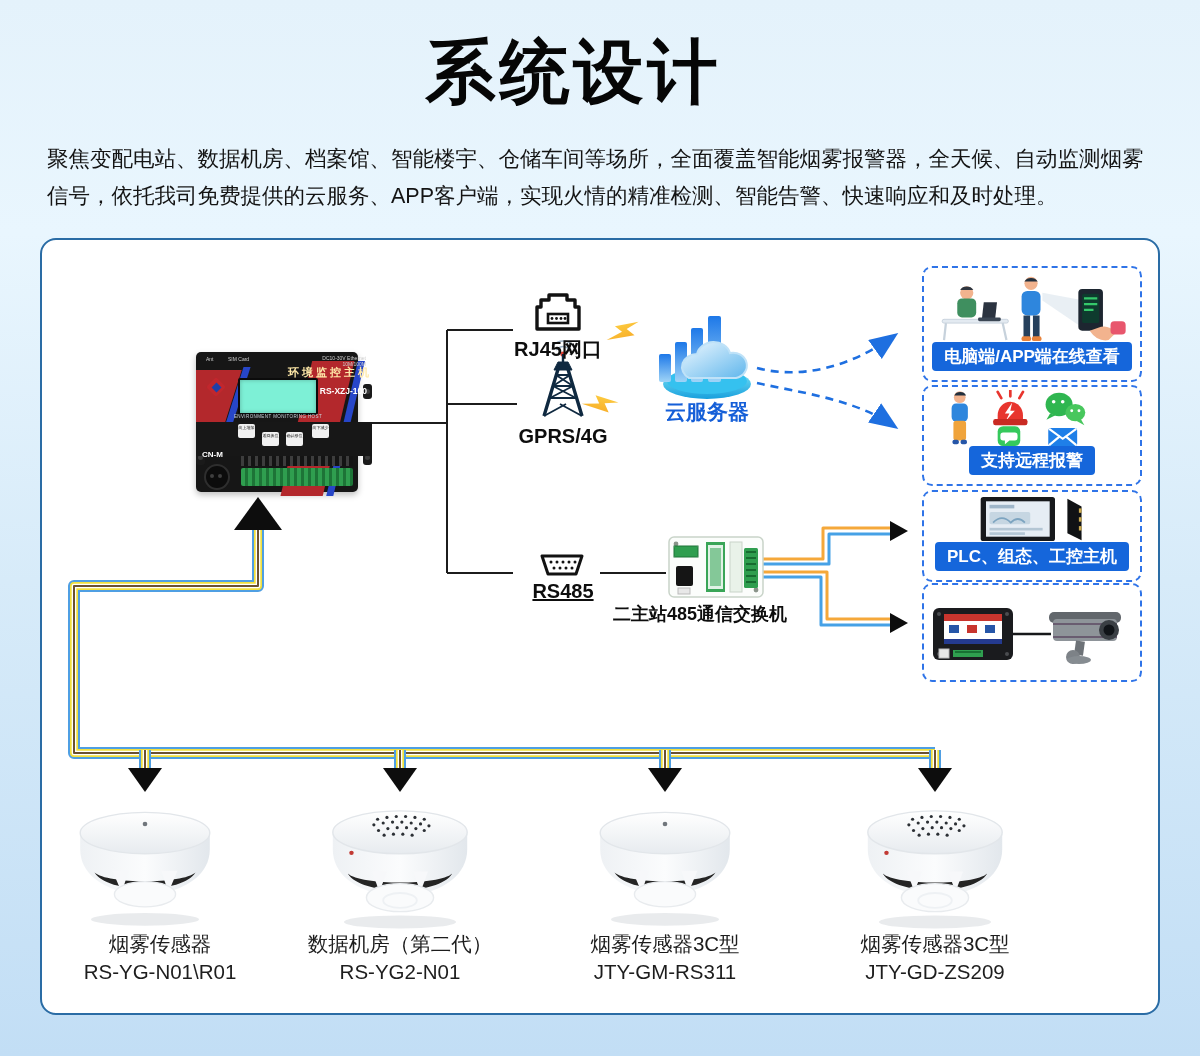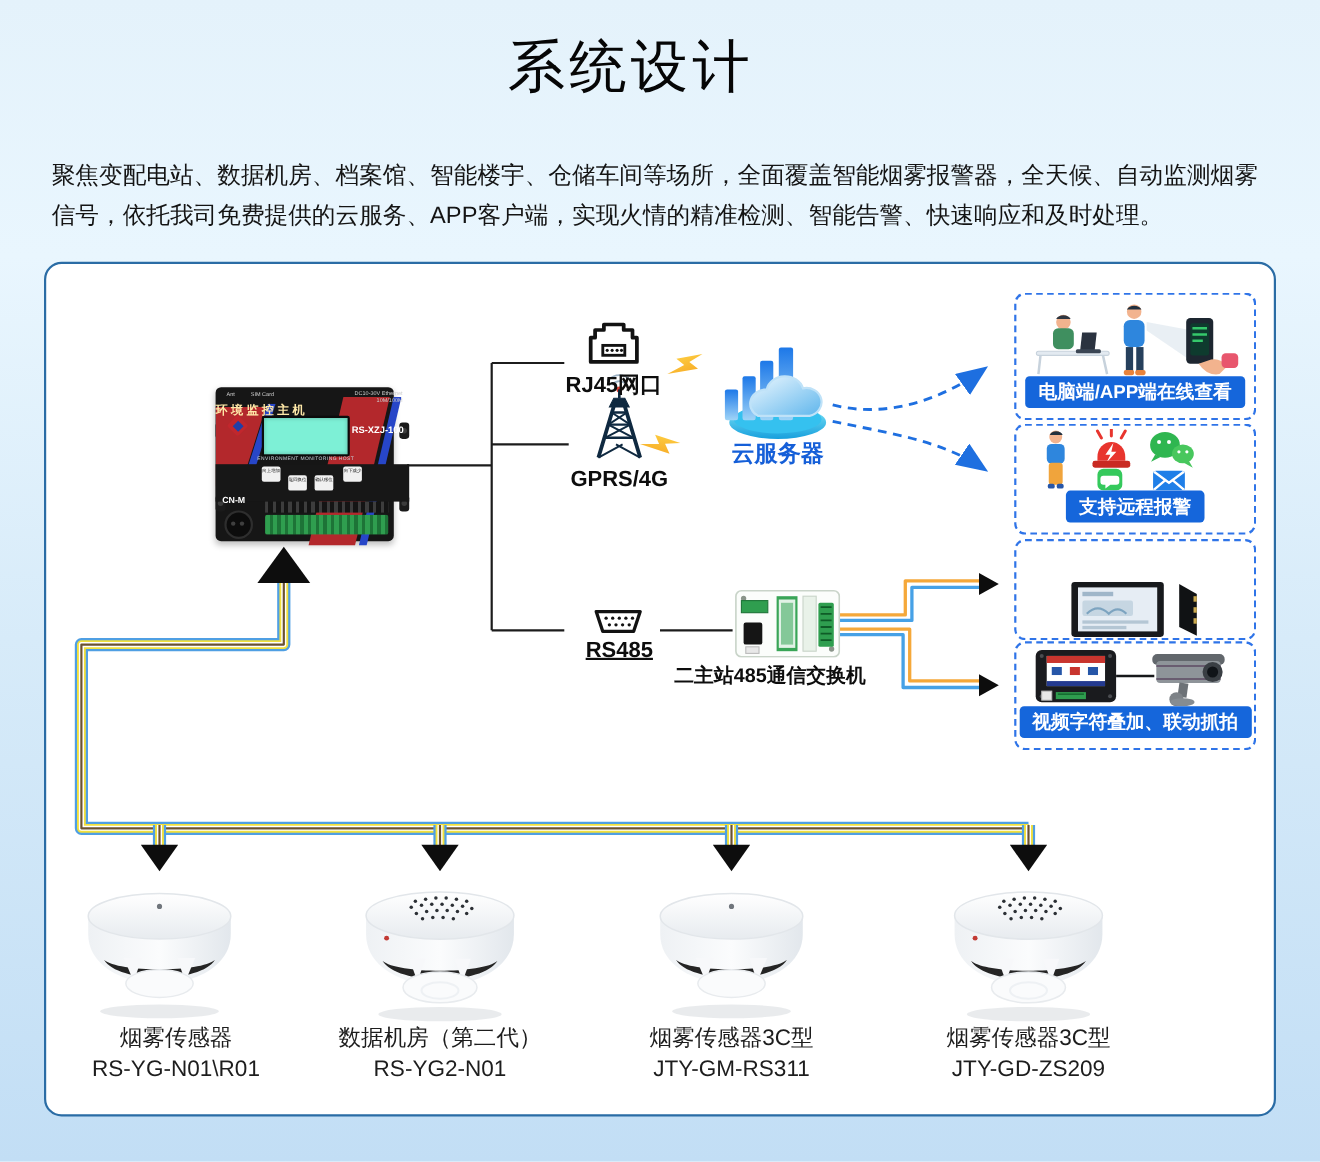--- a/index.html
+++ b/index.html
@@ -4,21 +4,21 @@
 <style>
   html,body{margin:0;padding:0;}
   body{
     width:1200px;height:1056px;position:relative;overflow:hidden;
     font-family:"Liberation Sans","DejaVu Sans",sans-serif;
     background:linear-gradient(180deg,#e4f2fb 0%,#e9f6fe 22%,#d7ebf9 55%,#c2def5 100%);
   }
   .abs{position:absolute;}
   #page-title{
     left:0;top:26px;width:1147px;text-align:center;
-    font-size:52px;font-weight:400;color:#060606;letter-spacing:4px;
+    font-size:70px;font-weight:700;color:#060606;letter-spacing:4px;
   }
   #page-desc{
     left:47px;top:141px;width:1110px;
     font-size:21.5px;line-height:37px;color:#141414;
   }
   #diagram-panel{
     left:40px;top:238px;width:1116px;height:773px;
     background:#ffffff;border:2px solid #2a6ca5;border-radius:16px;
   }
   svg{display:block;}
@@ -29,39 +29,39 @@
   .c4{stroke:#6b5230;stroke-width:2;fill:none;stroke-linejoin:round;}
   .blkline{stroke:#1c1c1c;stroke-width:2;fill:none;}
   .wireO{stroke:#f5a83a;stroke-width:3;fill:none;stroke-linejoin:round;}
   .wireB{stroke:#46a1e6;stroke-width:3;fill:none;stroke-linejoin:round;}
   .dash{stroke:#1e6fe0;stroke-width:2.6;fill:none;stroke-dasharray:8 6;}
   .conn-label{font-size:20px;font-weight:800;color:#0d0d0d;text-align:center;}
   .cloud-label{font-size:21px;font-weight:800;color:#155fd8;text-align:center;}
   .switch-label{font-size:18px;font-weight:700;color:#0d0d0d;text-align:left;}
   .feature-box{
     width:216px;background:#fff;border:2px dashed #2f74e8;border-radius:10px;
-    display:flex;flex-direction:column;align-items:center;justify-content:flex-end;
+    display:flex;flex-direction:column;align-items:center;justify-content:center;
   }
   .pill{
     background:#1566db;color:#fff;font-weight:700;font-size:17px;
     padding:3px 12px;border-radius:4px;margin-bottom:9px;white-space:nowrap;
   }
   .sensor-name,.sensor-model{
     width:260px;text-align:center;color:#1d1d1d;font-size:20.5px;line-height:27px;
   }
   
   #host-body{
     left:203px;top:355px;width:162px;height:140px;background:#161616;border-radius:5px;
     overflow:hidden;box-shadow:0 3px 6px rgba(0,0,0,.25);
   }
   .host-shape{position:absolute;inset:0;}
   .ear{position:absolute;width:9px;height:15px;background:#1a1a1a;border-radius:3px;}
   .ear i{display:block;width:5px;height:5px;border-radius:50%;background:#3b3b3b;margin:5px auto;}
   .htiny{position:absolute;color:#cfcfcf;font-size:5px;line-height:6px;white-space:nowrap;}
-  #host-title{position:absolute;left:0;right:0;top:13px;text-align:left;
+  #host-title{position:absolute;left:0;right:0;top:13px;text-align:right;
     color:#ffe9a8;font-size:11px;font-weight:700;letter-spacing:3px;}
   #host-screen{position:absolute;left:42px;top:26px;width:76px;height:33px;
     background:#7df0d6;border:2px solid #0b0b0b;border-radius:2px;
     box-shadow:inset 0 0 4px rgba(0,0,0,.25);}
   #host-screen-sub{position:absolute;left:30px;top:62px;width:104px;text-align:center;
     color:#c9d2da;font-size:4.5px;letter-spacing:.4px;}
   #host-model{position:absolute;right:5px;top:34px;color:#fff;font-size:8.5px;font-weight:700;}
   #host-logo{position:absolute;left:10px;top:25px;width:22px;height:22px;}
   #host-logo .d1{position:absolute;left:3px;top:3px;width:14px;height:14px;background:#c1272d;transform:rotate(45deg);border-radius:2px;}
   #host-logo .d2{position:absolute;left:7px;top:7px;width:7px;height:7px;background:#1f3fa8;transform:rotate(45deg);}
@@ -338,20 +338,21 @@
     <rect x="52" y="10" width="28" height="4" fill="#9fb6c9"></rect>
     <rect x="52" y="18" width="46" height="14" rx="2" fill="#c6d6e2"></rect>
     <path d="M56,30 q10,-10 20,0 q8,-8 16,0" stroke="#7da4c0" stroke-width="2" fill="none"></path>
     <rect x="52" y="36" width="60" height="3" fill="#b4c6d4"></rect>
       <rect x="52" y="41" width="40" height="3" fill="#b4c6d4"></rect>
     <polygon points="140,3 156,12 156,50 140,42" fill="#101214"></polygon>
     <rect x="153" y="14" width="3" height="5" fill="#caa94e"></rect>
       <rect x="153" y="24" width="3" height="5" fill="#caa94e"></rect>
     <rect x="153" y="34" width="3" height="5" fill="#caa94e"></rect>
   </svg>
+  <div class="pill">PLC、组态、工控主机</div>
 </div>
 
 <div class="abs feature-box" style="left:922px;top:583px;height:95px;">
   <svg width="206" height="58" viewBox="0 0 206 58" style="margin-top:4px;">
     <rect x="4" y="2" width="80" height="52" rx="6" fill="#1a1b1e"></rect>
     <circle cx="10" cy="8" r="2" fill="#4a4c50"></circle>
       <circle cx="78" cy="8" r="2" fill="#4a4c50"></circle>
     <circle cx="10" cy="48" r="2" fill="#4a4c50"></circle>
       <circle cx="78" cy="48" r="2" fill="#4a4c50"></circle>
     <rect x="15" y="8" width="58" height="30" fill="#ffffff"></rect>
@@ -366,21 +367,20 @@
     <path d="M84,28 H122" stroke="#17181a" stroke-width="2.4"></path>
     <rect x="120" y="6" width="72" height="11" rx="5" fill="#62676c"></rect>
     <rect x="124" y="13" width="64" height="22" rx="4" fill="#8e9499"></rect>
     <path d="M124,18 h64 M124,31 h64" stroke="#5d4a63" stroke-width="1.4"></path>
     <circle cx="180" cy="24" r="10" fill="#3a3f44"></circle>
       <circle cx="180" cy="24" r="5.5" fill="#101418"></circle>
     <rect x="146" y="35" width="9" height="14" fill="#6d7277" transform="rotate(8 150 42)"></rect>
     <circle cx="144" cy="51" r="7" fill="#7d8287"></circle>
     <ellipse cx="150" cy="54" rx="12" ry="4" fill="#868c91"></ellipse>
   </svg>
-  <div class="pill">视频字符叠加、联动抓拍</div>
 </div>
 
 <svg width="0" height="0" style="position:absolute">
   <defs>
     <linearGradient id="gDet" x1="0" y1="0" x2="0" y2="1">
       <stop offset="0" stop-color="#ffffff"></stop>
         <stop offset="1" stop-color="#e7ebef"></stop>
     </linearGradient>
     <linearGradient id="gDetSide" x1="0" y1="0" x2="1" y2="0">
       <stop offset="0" stop-color="#eef1f4"></stop>

